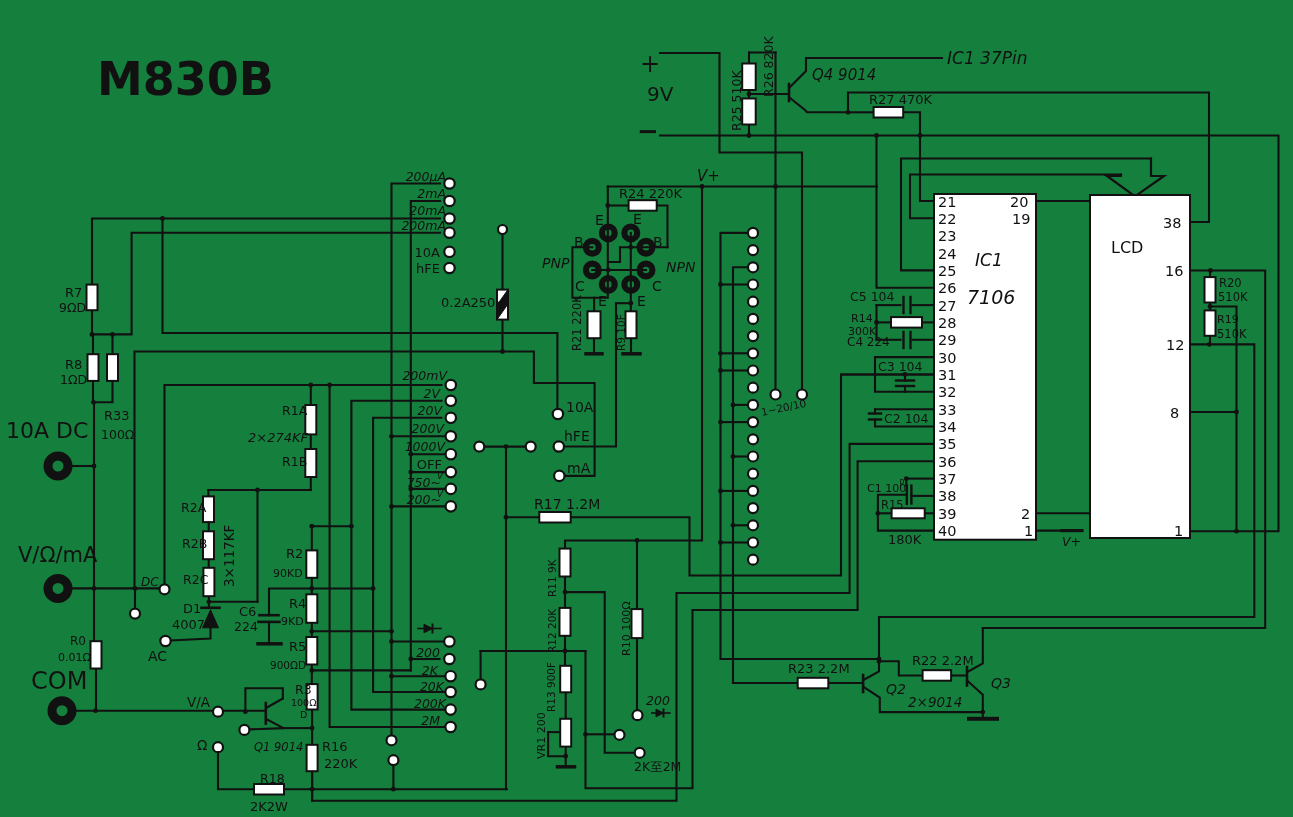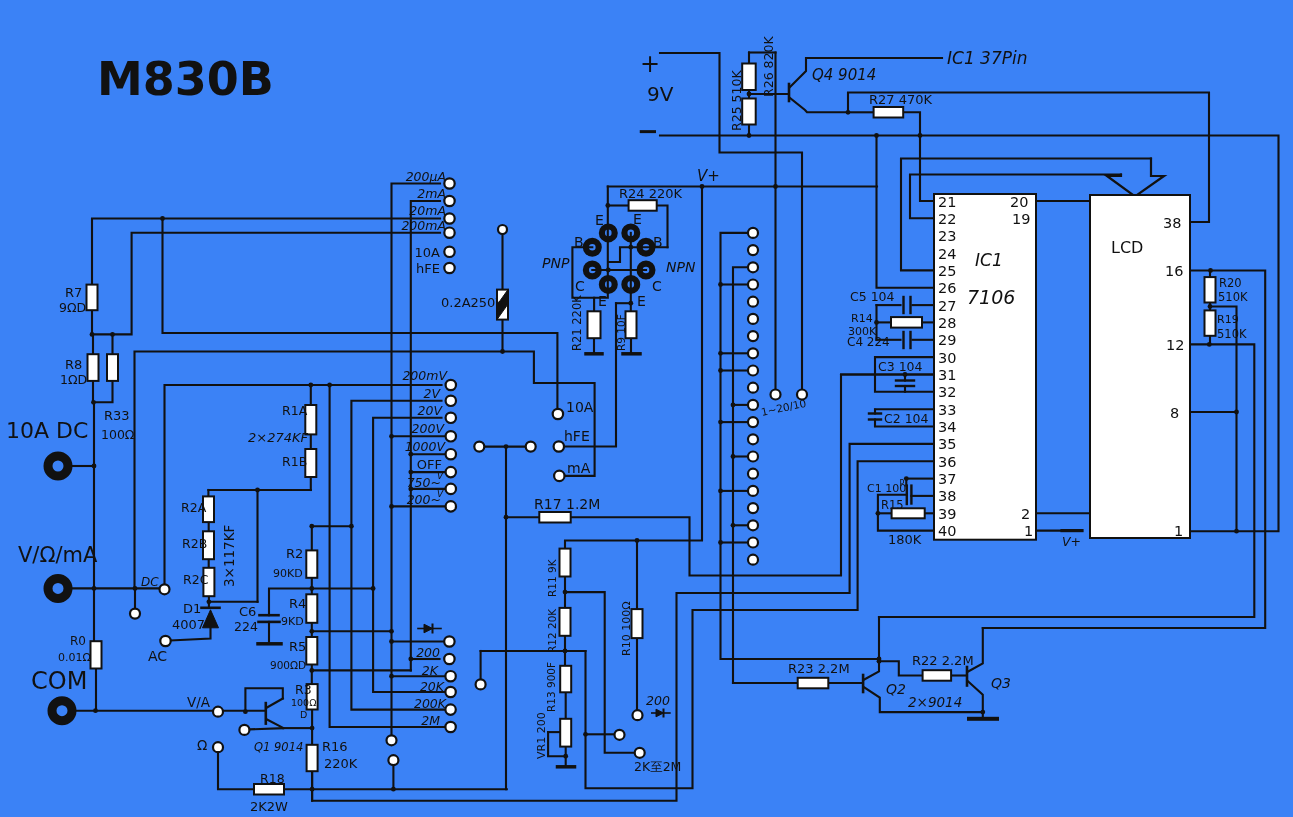--- a/index.html
+++ b/index.html
@@ -1,16 +1,16 @@
 <!DOCTYPE html>
 <html><head>
 <meta charset="utf-8">
 <style>
   html,body{margin:0;padding:0;background:#ffffff;}
-  .stage{position:relative;width:1293px;height:817px;background:#3b82f6;overflow:hidden;}
+  .stage{position:relative;width:1293px;height:817px;background:#15803d;overflow:hidden;}
   svg{display:block;}
   svg path{stroke:#111;fill:none;stroke-linecap:square;stroke-linejoin:miter;}
   .comp{fill:#fff;stroke:#111;stroke-width:2;}
   .contact{fill:#fff;stroke:#111;stroke-width:2.2;}
   .donut{fill:none;stroke:#111;stroke-width:6.2;}
   .jack{fill:none;stroke:#111;stroke-width:9;}
   .dot{fill:#111;stroke:none;}
   .fillshape{fill:#111;stroke:#111;stroke-width:1;}
   .lb{fill:#111;font-family:"DejaVu Sans","Liberation Sans",sans-serif;}
   text{white-space:pre;}

